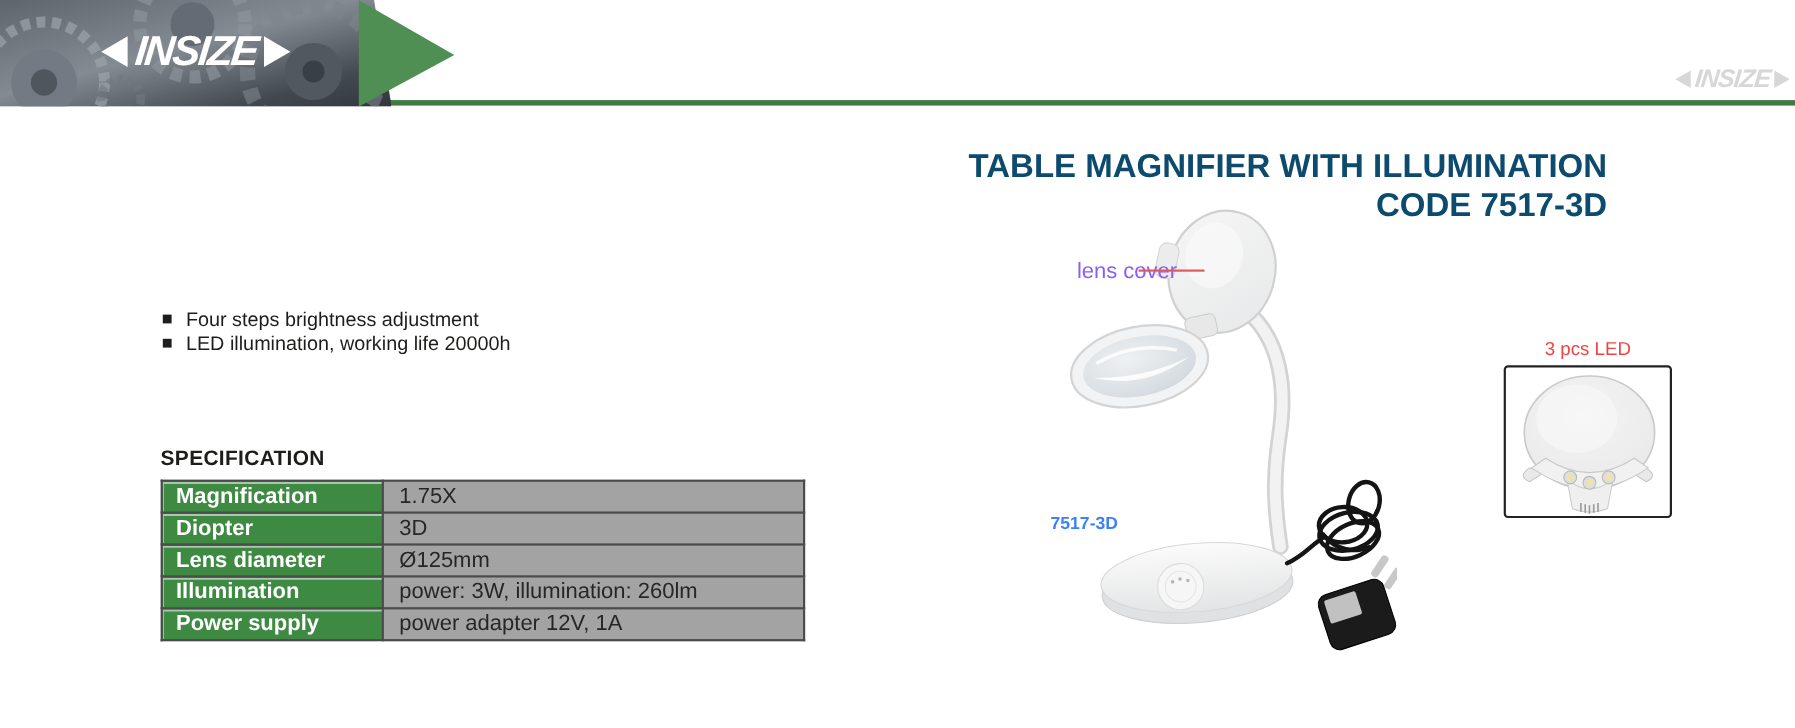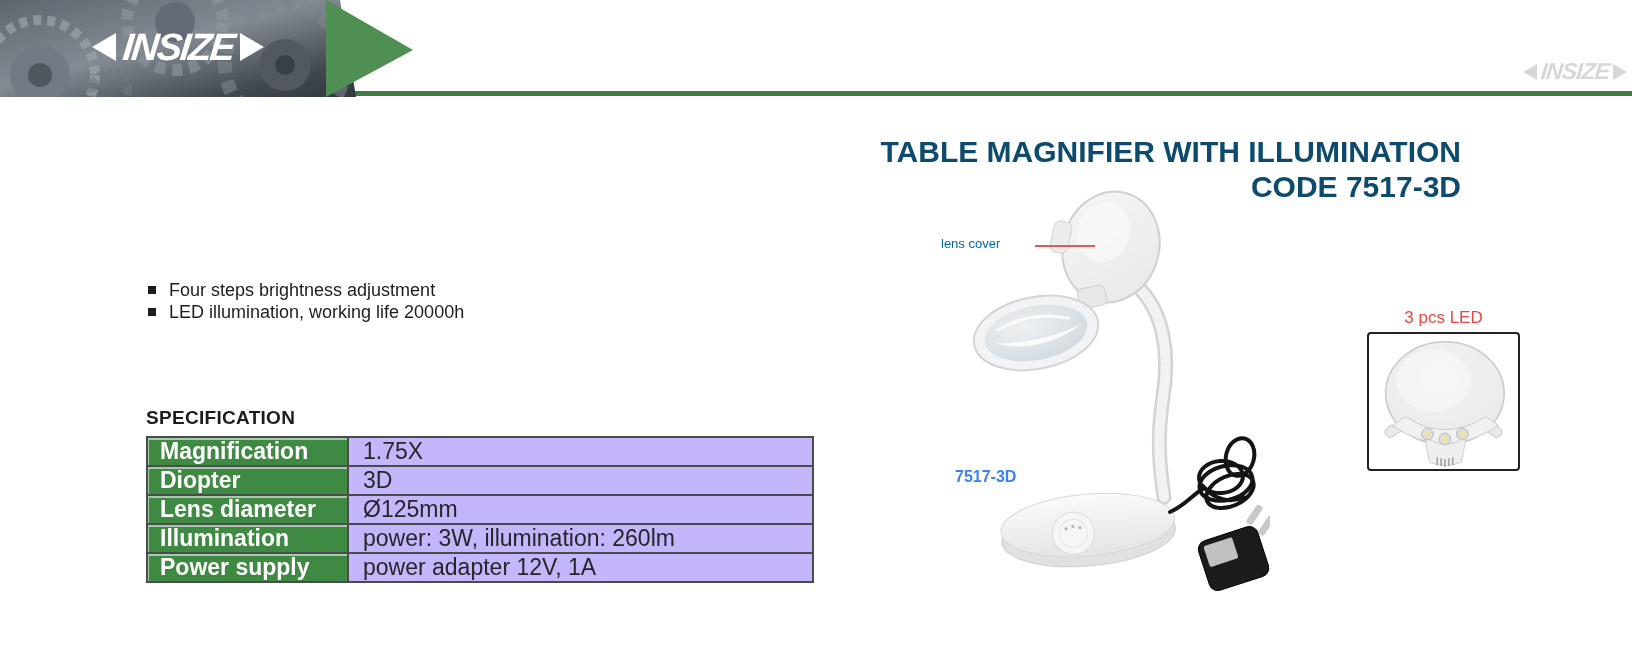--- a/index.html
+++ b/index.html
@@ -23,27 +23,27 @@
   .watermark .tri-r{width:0;height:0;border-top:8px solid transparent;border-bottom:8px solid transparent;border-left:14px solid #d7d7d7;}
   .watermark .logo-text{font-size:23px;font-weight:bold;font-style:italic;letter-spacing:-1px;transform:skewX(-6deg);line-height:1;}
   
   .title{position:absolute;right:171px;top:134px;text-align:right;font-weight:bold;font-size:30px;line-height:35px;color:#0c4a6e;}
   
   .features{position:absolute;left:146px;top:279px;}
   .feature{display:flex;font-size:18px;line-height:22px;color:#1d1d1b;text-align:center;}
   .feature .bullet{flex:0 0 auto;width:8px;height:8px;background:#1d1d1b;margin:7px 13px 0 2px;}
   
   .spec-heading{position:absolute;left:146px;top:407px;font-size:19px;font-weight:bold;letter-spacing:0.3px;}
-  .spec-table{position:absolute;left:146px;top:436px;width:668px;border-collapse:collapse;font-size:23px;table-layout:fixed;}
+  .spec-table{position:absolute;left:146px;top:436px;width:586px;border-collapse:collapse;font-size:20px;table-layout:fixed;}
   .spec-table td{border:2px solid #4a4b4d;height:27px;padding:0;vertical-align:middle;}
   .spec-table td.lbl{width:187px;background:#3f8a43;color:#ffffff;font-weight:bold;padding-left:12px;
     box-shadow:inset 1px 2px 0 rgba(255,255,255,0.55);}
-  .spec-table td.val{background:#c4b5fd;color:#262626;padding-left:14px;}
-  
-  .lens-cover-label{position:absolute;left:941px;top:236px;font-size:13px;color:#0369a1;}
+  .spec-table td.val{background:#a3a3a3;color:#262626;padding-left:14px;}
+  
+  .lens-cover-label{position:absolute;left:979px;top:236px;font-size:20px;color:#8b5cf6;}
   .callout-line{position:absolute;left:1035px;top:245px;width:60px;height:2px;background:#e05a5a;}
   .model-label{position:absolute;left:955px;top:468px;font-size:16px;font-weight:bold;color:#3b82f6;}
   .lamp-art{position:absolute;left:940px;top:185px;width:330px;height:410px;}
   
   .led-caption{position:absolute;left:1367px;top:308px;width:153px;text-align:center;font-size:17px;color:#ef4444;}
   .led-box{position:absolute;left:1367px;top:332px;width:153px;height:139px;border:2px solid #222222;border-radius:4px;background:#ffffff;box-sizing:border-box;overflow:hidden;}
   .led-box svg{display:block;width:100%;height:100%;}
 </style>
 </head>
 <body>

